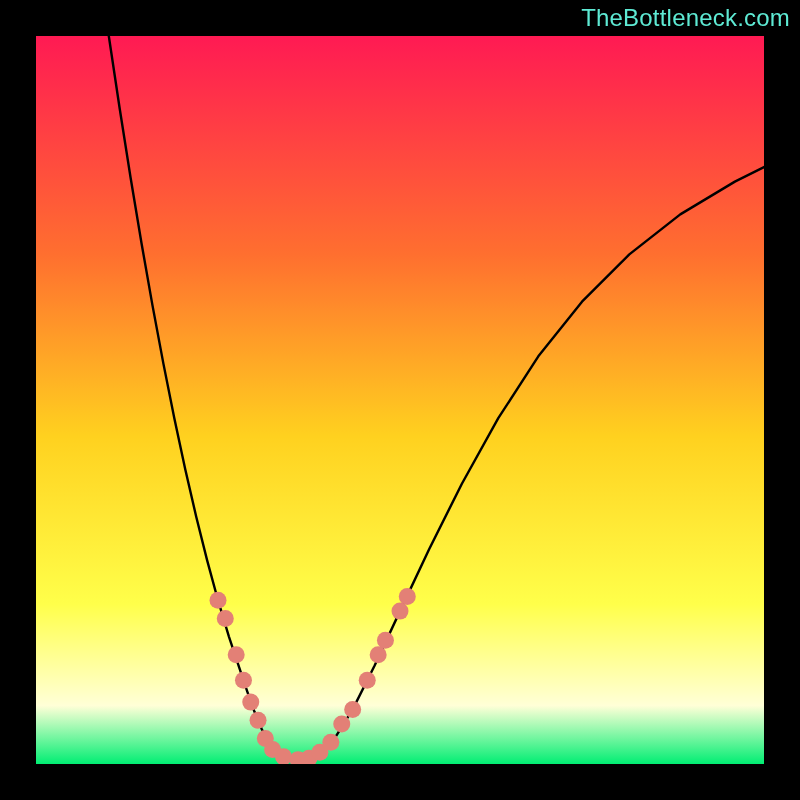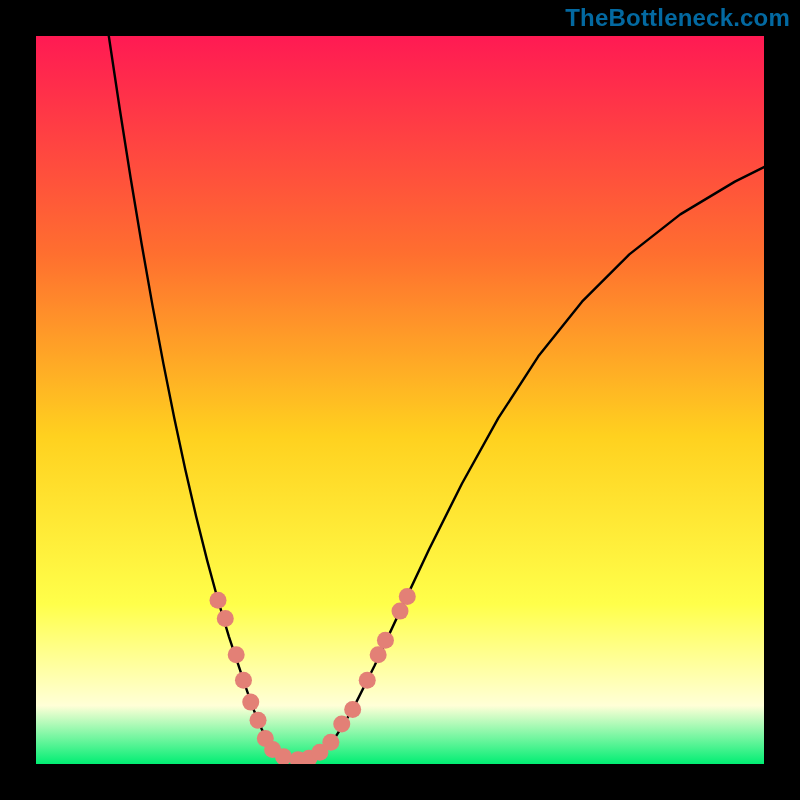--- a/index.html
+++ b/index.html
@@ -23,24 +23,24 @@
     position: absolute;
     left: 36px;
     top: 36px;
     width: 728px;
     height: 728px;
   }
   .attribution {
     position: absolute;
     top: 4px;
     right: 10px;
-    color: #0369a1;
+    color: #5eead4;
     font-size: 24px;
     letter-spacing: 0.2px;
-    font-weight: 700;
+    font-weight: 400;
     user-select: none;
   }
   svg {
     display: block;
   }
 </style>
 </head>
 <body>
 
 <div class="frame">

